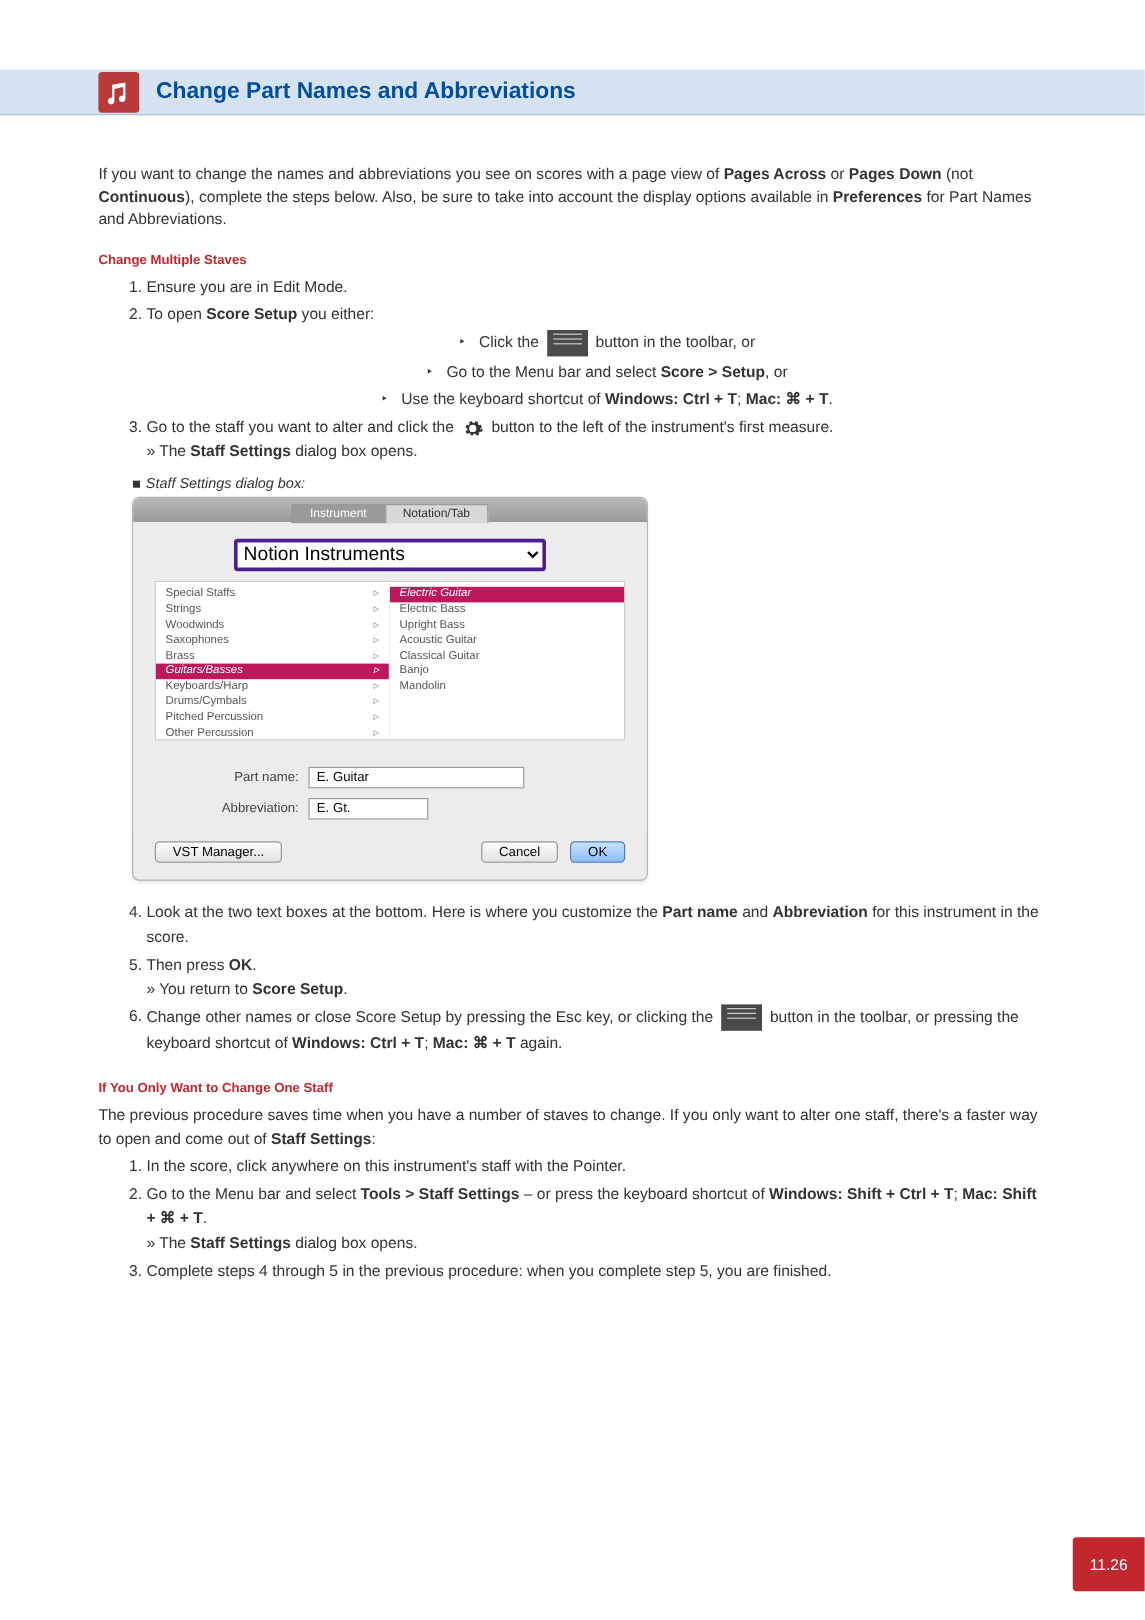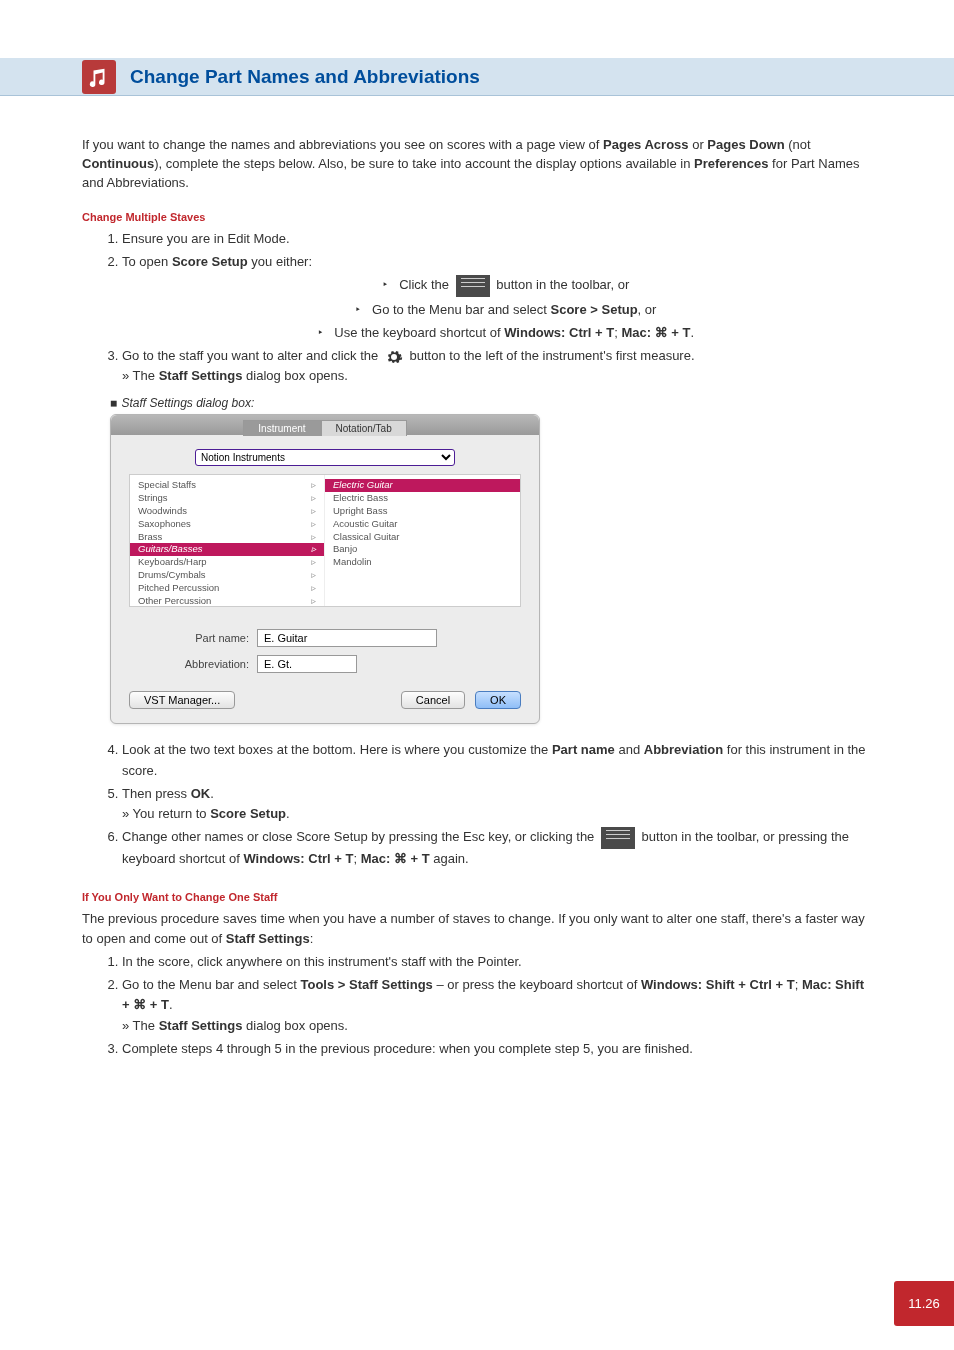--- a/index.html
+++ b/index.html
@@ -19,21 +19,21 @@
   .icon-box .lines { display:block; border-top:1px solid #ccc; margin-top:3px; }
   .gear-icon { display:inline-block; width:18px; height:18px; vertical-align:middle; margin:0 3px; }
   .caption { font-style: italic; font-size: 12px; margin: 10px 0 4px 28px; }
   .caption::before { content: "\25FC"; font-size:9px; margin-right:4px; font-style:normal; vertical-align:1px;}
   .dialog { width: 430px; margin-left: 28px; border: 1px solid #b5b5b5; border-radius: 6px; background: #ececec; padding: 0 0 14px 0; box-shadow: 0 1px 3px rgba(0,0,0,.1); }
   .dialog .stripe { height: 20px; background: linear-gradient(to bottom, #b8b8b8, #9a9a9a); border-radius: 6px 6px 0 0; position: relative; display:flex; align-items:flex-end; justify-content:center; gap:0; }
   .dialog .tabs { display:flex; }
   .dialog .tab { font-size:10px; padding:2px 14px; background:#d8d8d8; border:1px solid #999; border-bottom:none; margin-bottom:-1px; }
   .dialog .tab.active { background:#9a9a9a; color:#fff; }
   .dialog .inner { background:#ececec; padding: 14px 18px 4px 18px; }
-  .dialog select.lib { width: 260px; font-size: 10px; padding: 1px; background:#fff; border:1px solid #4c1d95; border-radius:3px; margin: 0 auto 8px auto; display:block; }
+  .dialog select.lib { width: 260px; font-size: 16px; padding: 1px; background:#fff; border:3px solid #4c1d95; border-radius:3px; margin: 0 auto 8px auto; display:block; }
   .two-cols { display:flex; gap:0; border:1px solid #ccc; background:#fff; height: 133px; font-size: 9.5px; overflow:hidden; }
   .col-left { width:50%; border-right:1px solid #eee; padding: 4px 0; }
   .col-right { width:50%; padding: 4px 0; }
   .row-item { padding: 0 8px; display:flex; justify-content:space-between; line-height:1.35; color:#555; }
   .row-item.sel { background:#be185d; color:#fff;font-style:italic; }
   .row-item .arrow { color:#999; }
   .row-item.sel .arrow { color:#fff; }
   .form-row { display:flex; align-items:center; margin: 8px 0; }
   .form-row label { width: 120px; text-align:right; font-size: 11px; color:#444; margin-right: 8px; }
   .form-row input { font-size:11px; padding:2px 6px; border:1px solid #999; background:#fff; }

